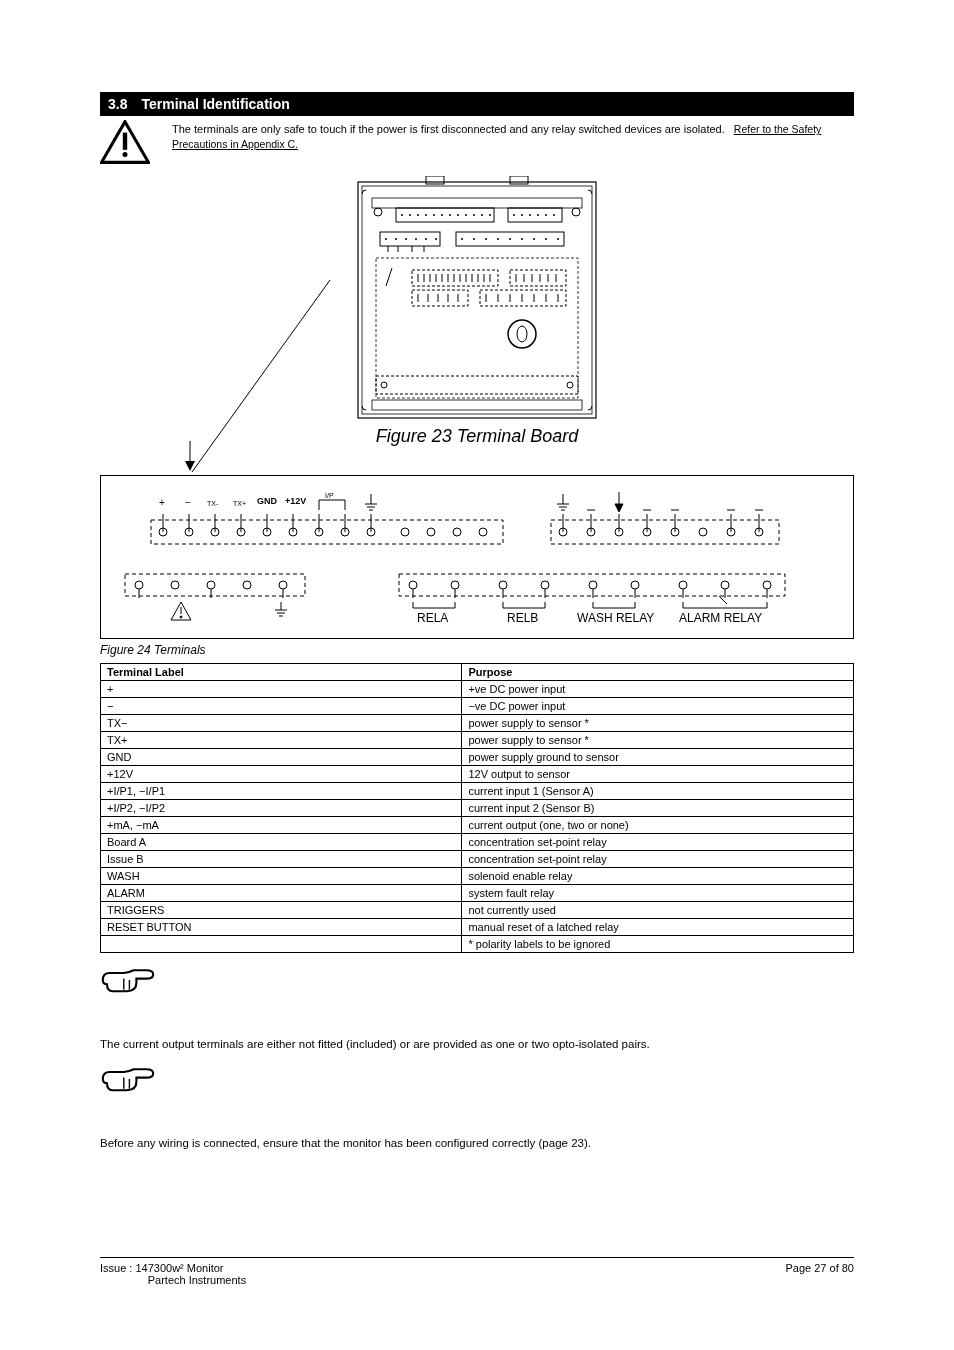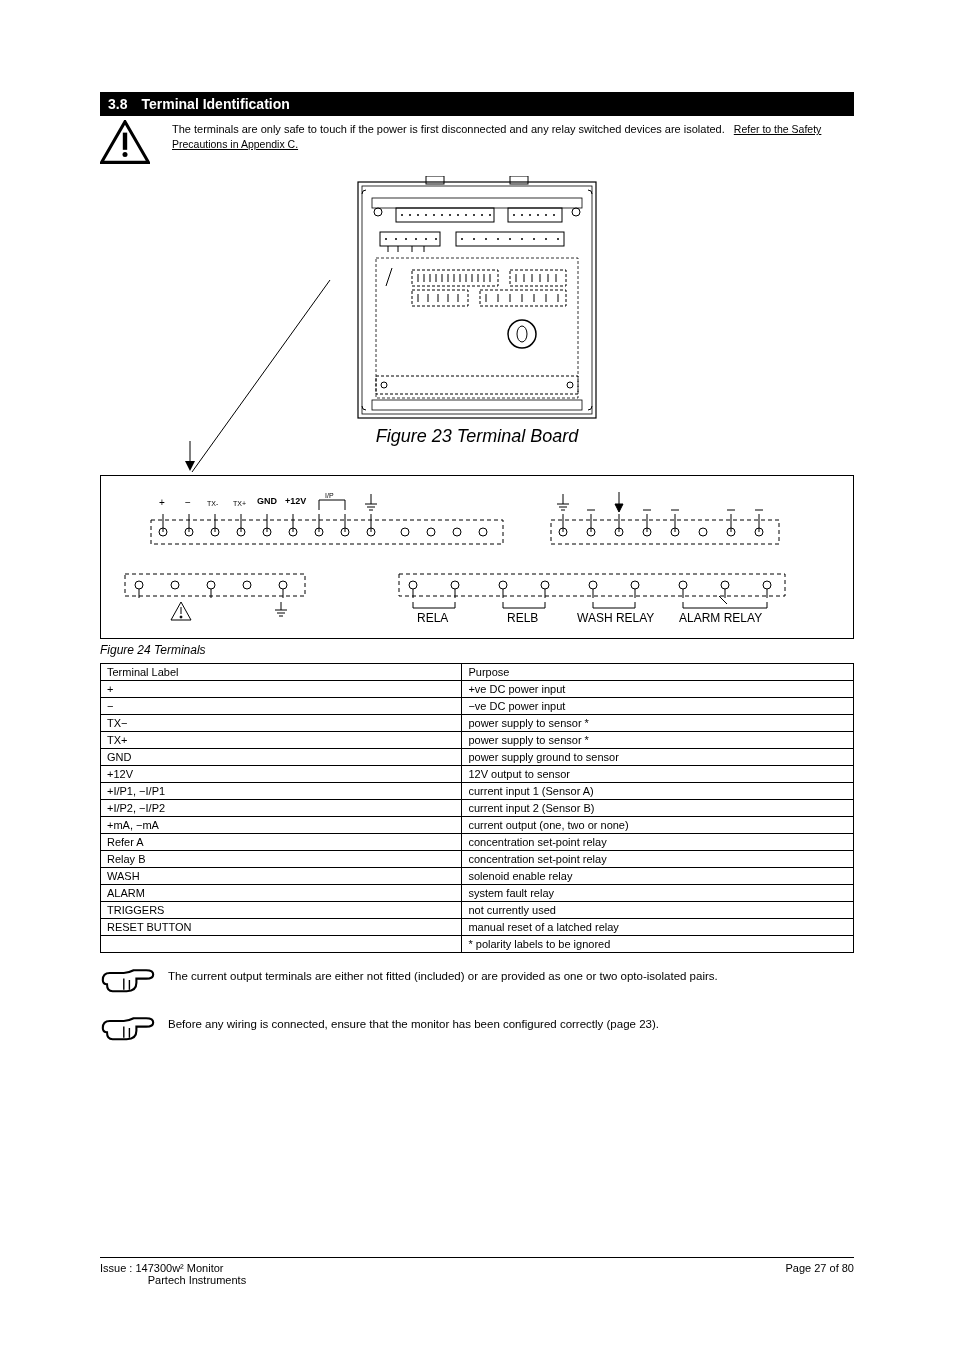--- a/index.html
+++ b/index.html
@@ -12,22 +12,22 @@
   .warn-row .warn-txt { font-size: 11px; line-height: 1.3; padding-top: 2px; }
   .warn-link { text-decoration: underline; font-size: 10.5px; margin-left: 6px; }
   .fig-wrap { text-align: center; margin: 0 auto; }
   .fig-svg { display:block; margin: 0 auto; }
   .fig-cap { font-style: italic; font-size: 18px; margin-top: 2px; }
   .terminals-box { border:1.5px solid #000; padding: 8px 10px 4px 10px; margin: 6px 0 4px 0; position:relative; }
   .terminals-svg { display:block; }
   .term-cap { font-style: italic; font-size: 12px; margin-top:2px; }
   table.tbl { width: 100%; border-collapse: collapse; font-size: 11px; margin-top: 6px; }
   table.tbl td, table.tbl th { border: 1px solid #000; padding: 2px 6px; vertical-align: top; }
-  table.tbl th { font-weight: normal; text-align:left;margin-top:20px; }
-  .note-row { display:flex; align-items:flex-start; gap: 12px; margin-top: 10px; }
+  table.tbl th { font-weight: bold; text-align:left;margin-top:20px; }
+  .note-row { display:flex; align-items:flex-start; gap: 12px; margin-top: 10px; flex-direction: column; }
   .note-row .icon { width: 56px; flex:0 0 56px; }
   .note-row .txt { font-size: 11.5px; line-height:1.3; padding-top:6px; }
   .footer { position:absolute; left:100px; right:100px; bottom:64px; }
   .footer-line { border-top:1px solid #000; margin-bottom:4px;}
   .footer-row { display:flex; justify-content:space-between; font-size:11px; }
   .footer-row .mid { flex:1; text-align:left; }
 </style>
 </head>
 <body>
 
@@ -424,25 +424,25 @@
         </tr>
         <tr>
           <td>+I/P2, −I/P2</td>
           <td>current input 2 (Sensor B)</td>
         </tr>
         <tr>
           <td>+mA, −mA</td>
           <td>current output (one, two or none)</td>
         </tr>
         <tr>
-          <td>Refer A</td>
+          <td>Board A</td>
           <td>concentration set-point relay</td>
         </tr>
         <tr>
-          <td>Relay B</td>
+          <td>Issue B</td>
           <td>concentration set-point relay</td>
         </tr>
         <tr>
           <td>WASH</td>
           <td>solenoid enable relay</td>
         </tr>
         <tr>
           <td>ALARM</td>
           <td>system fault relay</td>
         </tr>

